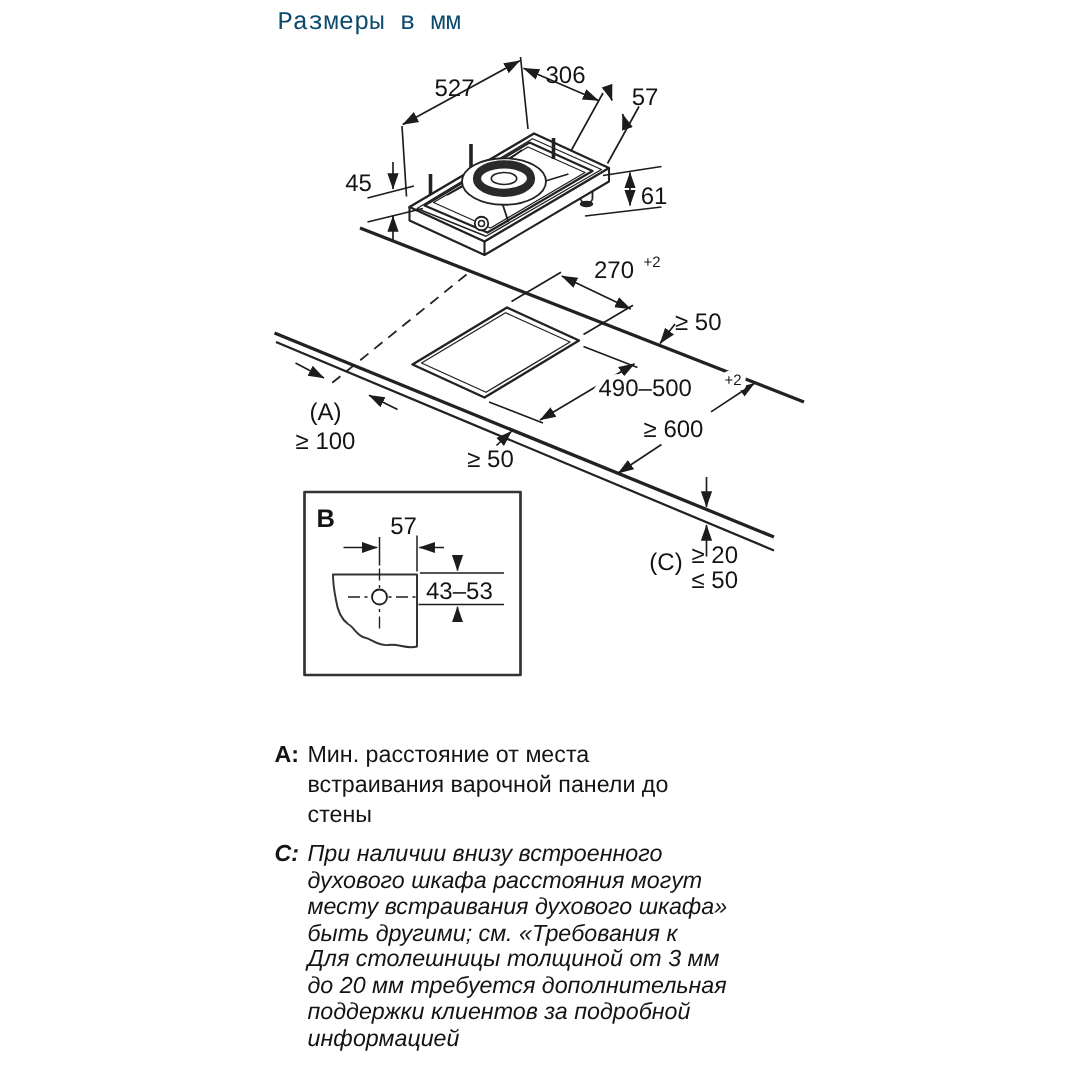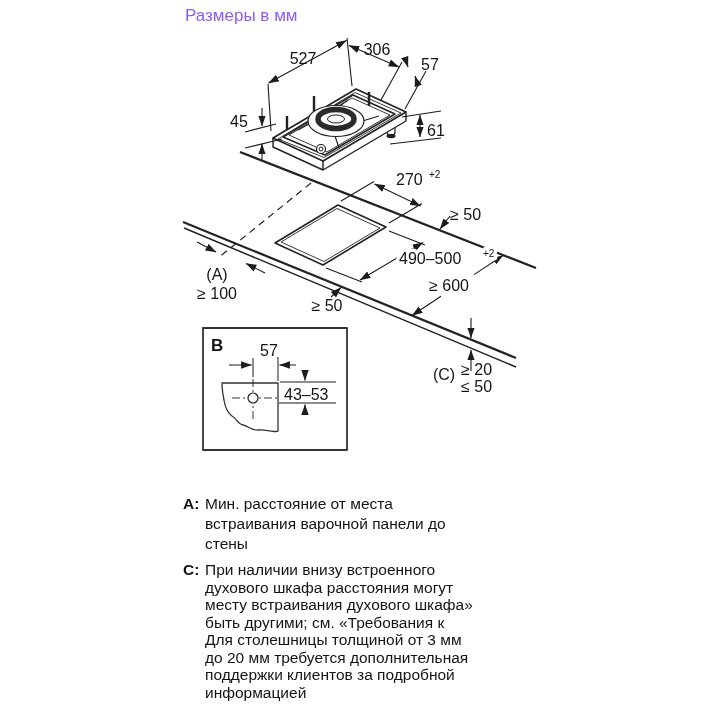--- a/index.html
+++ b/index.html
@@ -1,26 +1,26 @@
 <!DOCTYPE html>
 <html><head>
 <meta charset="utf-8">
 <style>
   html,body{margin:0;padding:0;background:#ffffff;}
   .page{position:relative;width:720px;height:720px;background:#ffffff;overflow:hidden;
         font-family:"Liberation Sans", sans-serif;color:#141414;}
-  .title{position:absolute;left:185px;top:6px;font-size:17px;color:#8b5cf6;}
+  .title{position:absolute;left:185px;top:6px;font-size:17px;color:#0c4a6e;font-family:Liberation Mono, monospace;}
   svg{position:absolute;left:0;top:0;}
   svg text{font-family:"Liberation Sans", sans-serif;fill:#141414;font-size:16px;}
   svg text.sup{font-size:10px;}
   svg text.halo{paint-order:stroke;stroke:#ffffff;stroke-width:7px;stroke-linejoin:round;}
   svg text.bold{font-weight:bold;font-size:17px;}
   .legend{position:absolute;left:183px;top:474px;width:370px;font-size:15.5px;color:#141414;margin-top:20px;}
   .lg-item{line-height:20px;}
-  .lg-item.c{line-height:17.5px;margin-top:7px;}
+  .lg-item.c{line-height:17.5px;margin-top:7px;font-style:italic;}
   .lg-line{white-space:nowrap;}
   .lg-line.indent{padding-left:22px;}
   .lg-label{font-weight:bold;display:inline-block;width:22px;}
 </style>
 </head>
 <body>
 
 <div class="page">
 
   <div class="title">Размеры в мм</div>

